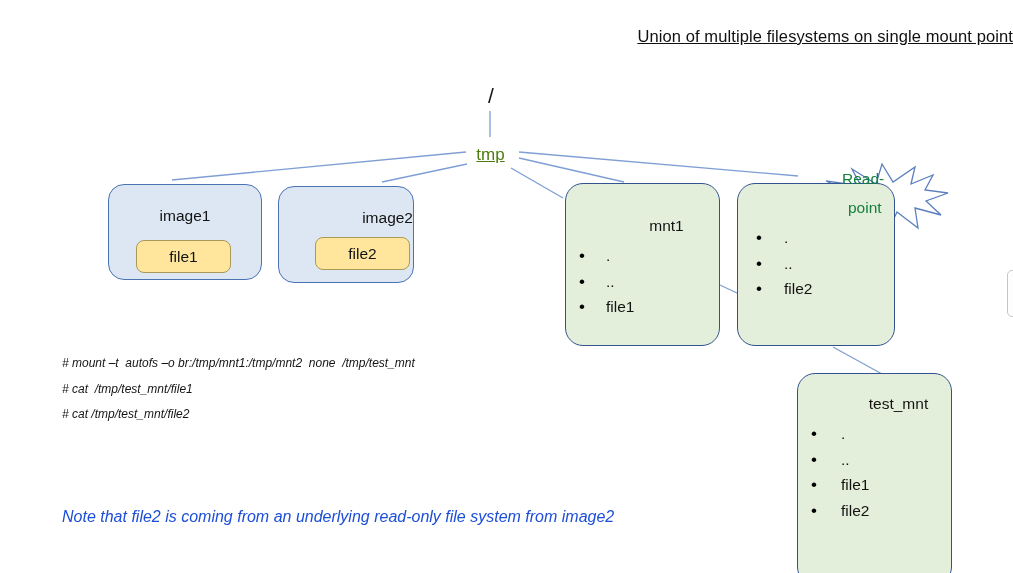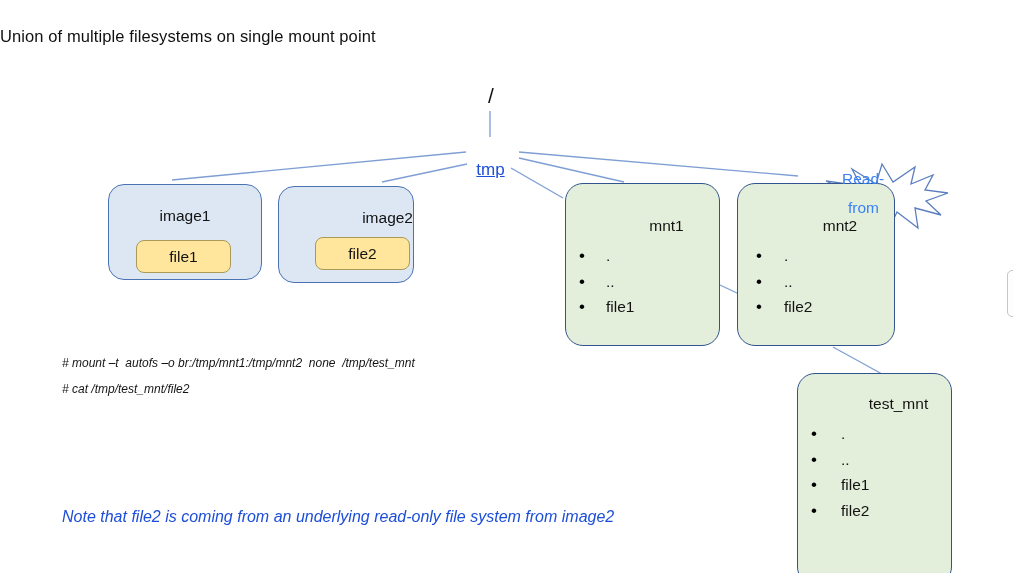--- a/index.html
+++ b/index.html
@@ -2,25 +2,25 @@
 <html><head>
 <meta charset="utf-8">
 <style>
   html,body{margin:0;padding:0;background:#fff;}
   .stage{
     position:relative;width:1013px;height:573px;background:#ffffff;
     overflow:hidden;font-family:"Liberation Sans",sans-serif;color:#161616;
   }
   .abs{position:absolute;}
   .slide-title{
-    left:0;right:0;top:27px;text-align:left;
-    font-size:16.5px;letter-spacing:.1px;color:#111;
+    left:0;right:0;top:27px;text-align:right;
+    font-size:16.5px;letter-spacing:.1px;color:#111;text-decoration:underline;
   }
   .root-label{left:481px;top:84px;width:20px;text-align:center;font-size:21px;color:#111;}
-  .tmp-label{left:463px;top:160px;width:55px;text-align:center;font-size:17px;color:#1d4ed8;text-decoration:underline;}
+  .tmp-label{left:463px;top:145px;width:55px;text-align:center;font-size:17px;color:#4d7c0f;text-decoration:underline;}
 
   
   .fsbox{
     border:1.6px solid #4a73b4;border-radius:16px;background:#dce7f3;
     box-sizing:border-box;text-align:center;
   }
   .fsbox .fslabel{margin-top:22px;font-size:15.5px;color:#131313;}
   .filechip{
     position:absolute;border:1.4px solid #ab9a55;border-radius:8px;background:#ffe69c;
     box-sizing:border-box;font-size:15.5px;color:#131313;
@@ -40,21 +40,21 @@
   }
   .entries li::before{
     content:"\2022";position:absolute;left:18px;top:0;font-size:17px;color:#000;
   }
   .mnt1-box .entries li{padding-left:40px;}
   .mnt1-box .entries li::before{left:13px;}
   .testmnt-box .entries li{padding-left:43px;}
   .testmnt-box .entries li::before{left:13px;}
 
   
-  .ro-line{font-size:15.5px;color:#3b82f6;}
+  .ro-line{font-size:15.5px;color:#15803d;}
   .ro-1{left:842px;top:170px;}
   .ro-2{left:848px;top:199px;}
 
   
   .cmdblock{left:62px;top:351px;}
   .cmd{font-style:italic;font-size:12px;line-height:25.7px;white-space:pre;color:#141414;}
   .noteblock{left:62px;top:504px;}
   .note{font-style:italic;font-size:16px;line-height:26px;white-space:pre;color:#1d4ed8;}
 
   
@@ -106,43 +106,43 @@
   <div class="abs mntbox mnt1-box" style="left:565px;top:183px;width:155px;height:163px;padding-top:33px;">
     <div class="mntlabel">mnt1</div>
     <ul class="entries">
       <li>.</li>
       <li>..</li>
       <li>file1</li>
     </ul>
   </div>
 
   <div class="abs mntbox" style="left:737px;top:183px;width:158px;height:163px;padding-top:33px;">
-    <div class="mntlabel">mnt2</div>
     <ul class="entries">
       <li>.</li>
       <li>..</li>
       <li>file2</li>
     </ul>
   </div>
 
   <div class="abs ro-line ro-1">Read-</div>
-  <div class="abs ro-line ro-2">from</div>
+  <div class="abs ro-line ro-2">point</div>
 
   <div class="abs mntbox testmnt-box" style="left:797px;top:373px;width:155px;height:212px;padding-top:21px;">
     <div class="mntlabel">test_mnt</div>
     <ul class="entries">
       <li>.</li>
       <li>..</li>
       <li>file1</li>
       <li>file2</li>
     </ul>
   </div>
 
   <div class="abs cmdblock">
     <div class="cmd"># mount –t  autofs –o br:/tmp/mnt1:/tmp/mnt2  none  /tmp/test_mnt</div>
+    <div class="cmd"># cat  /tmp/test_mnt/file1</div>
     <div class="cmd"># cat /tmp/test_mnt/file2</div>
   </div>
 
   <div class="abs noteblock">
     <div class="note">Note that file2 is coming from an underlying read-only file system from image2</div>
   </div>
 
   <div class="abs scroll-thumb"></div>
 
 </div>

